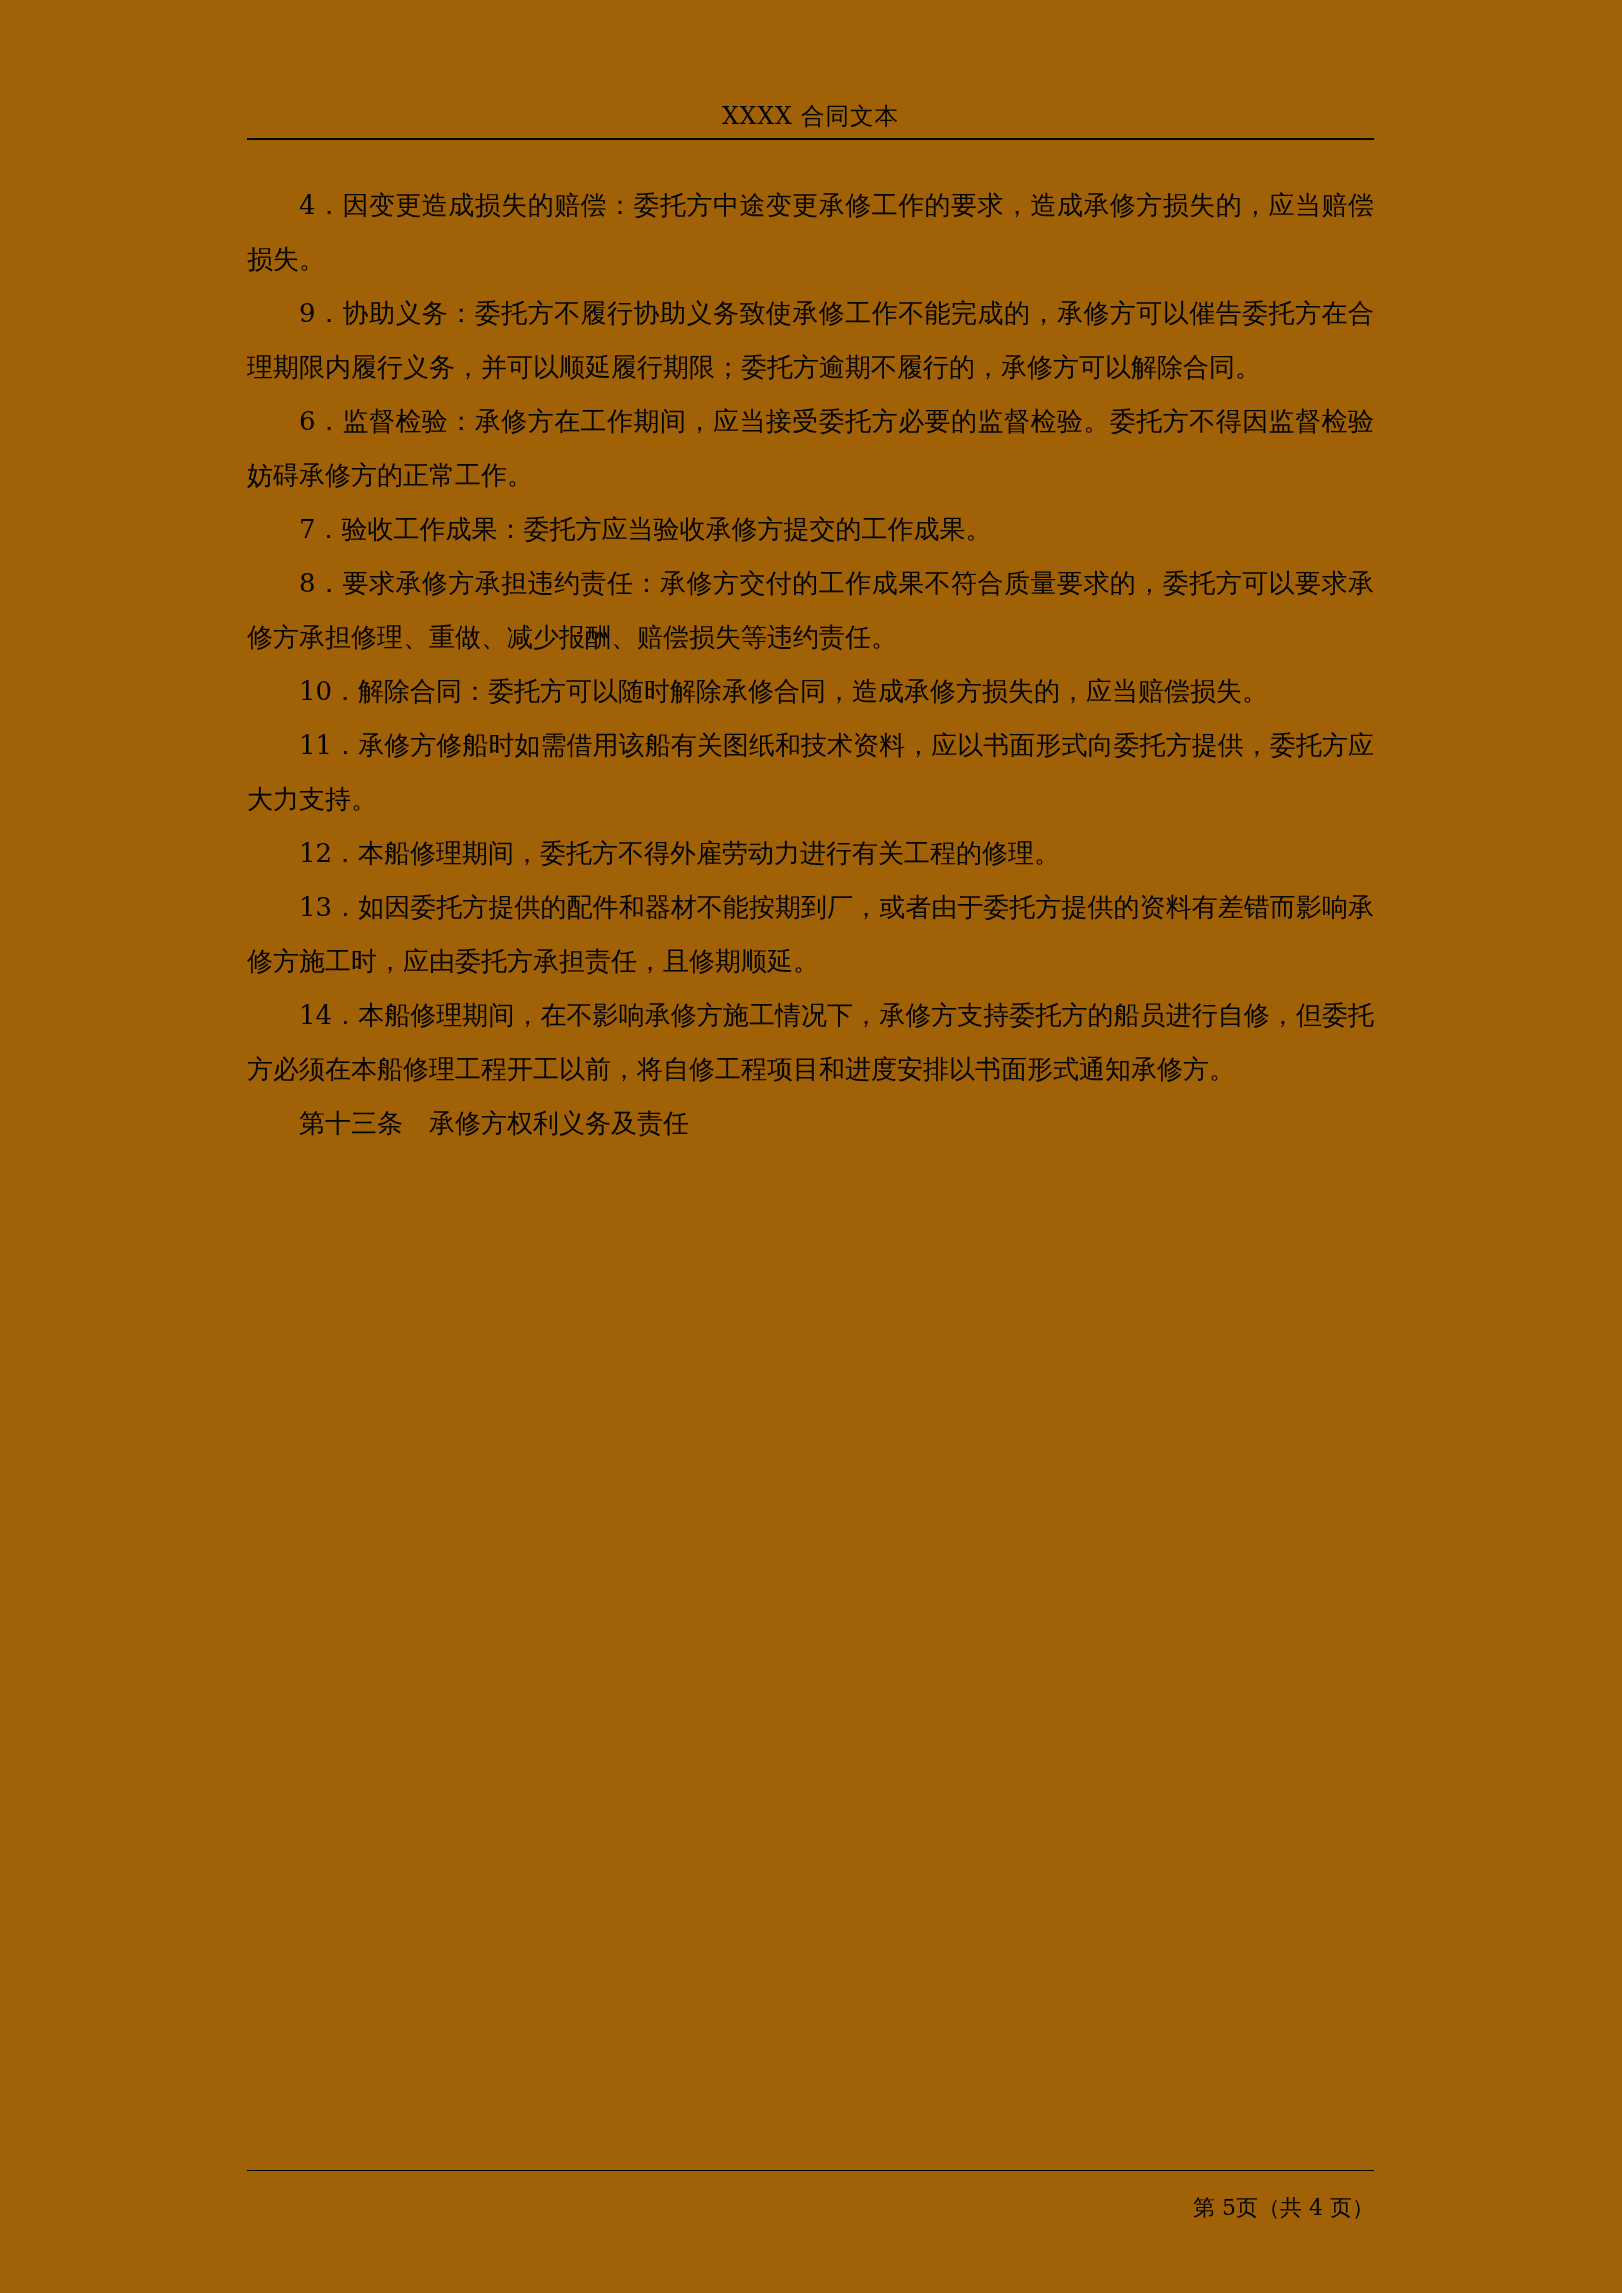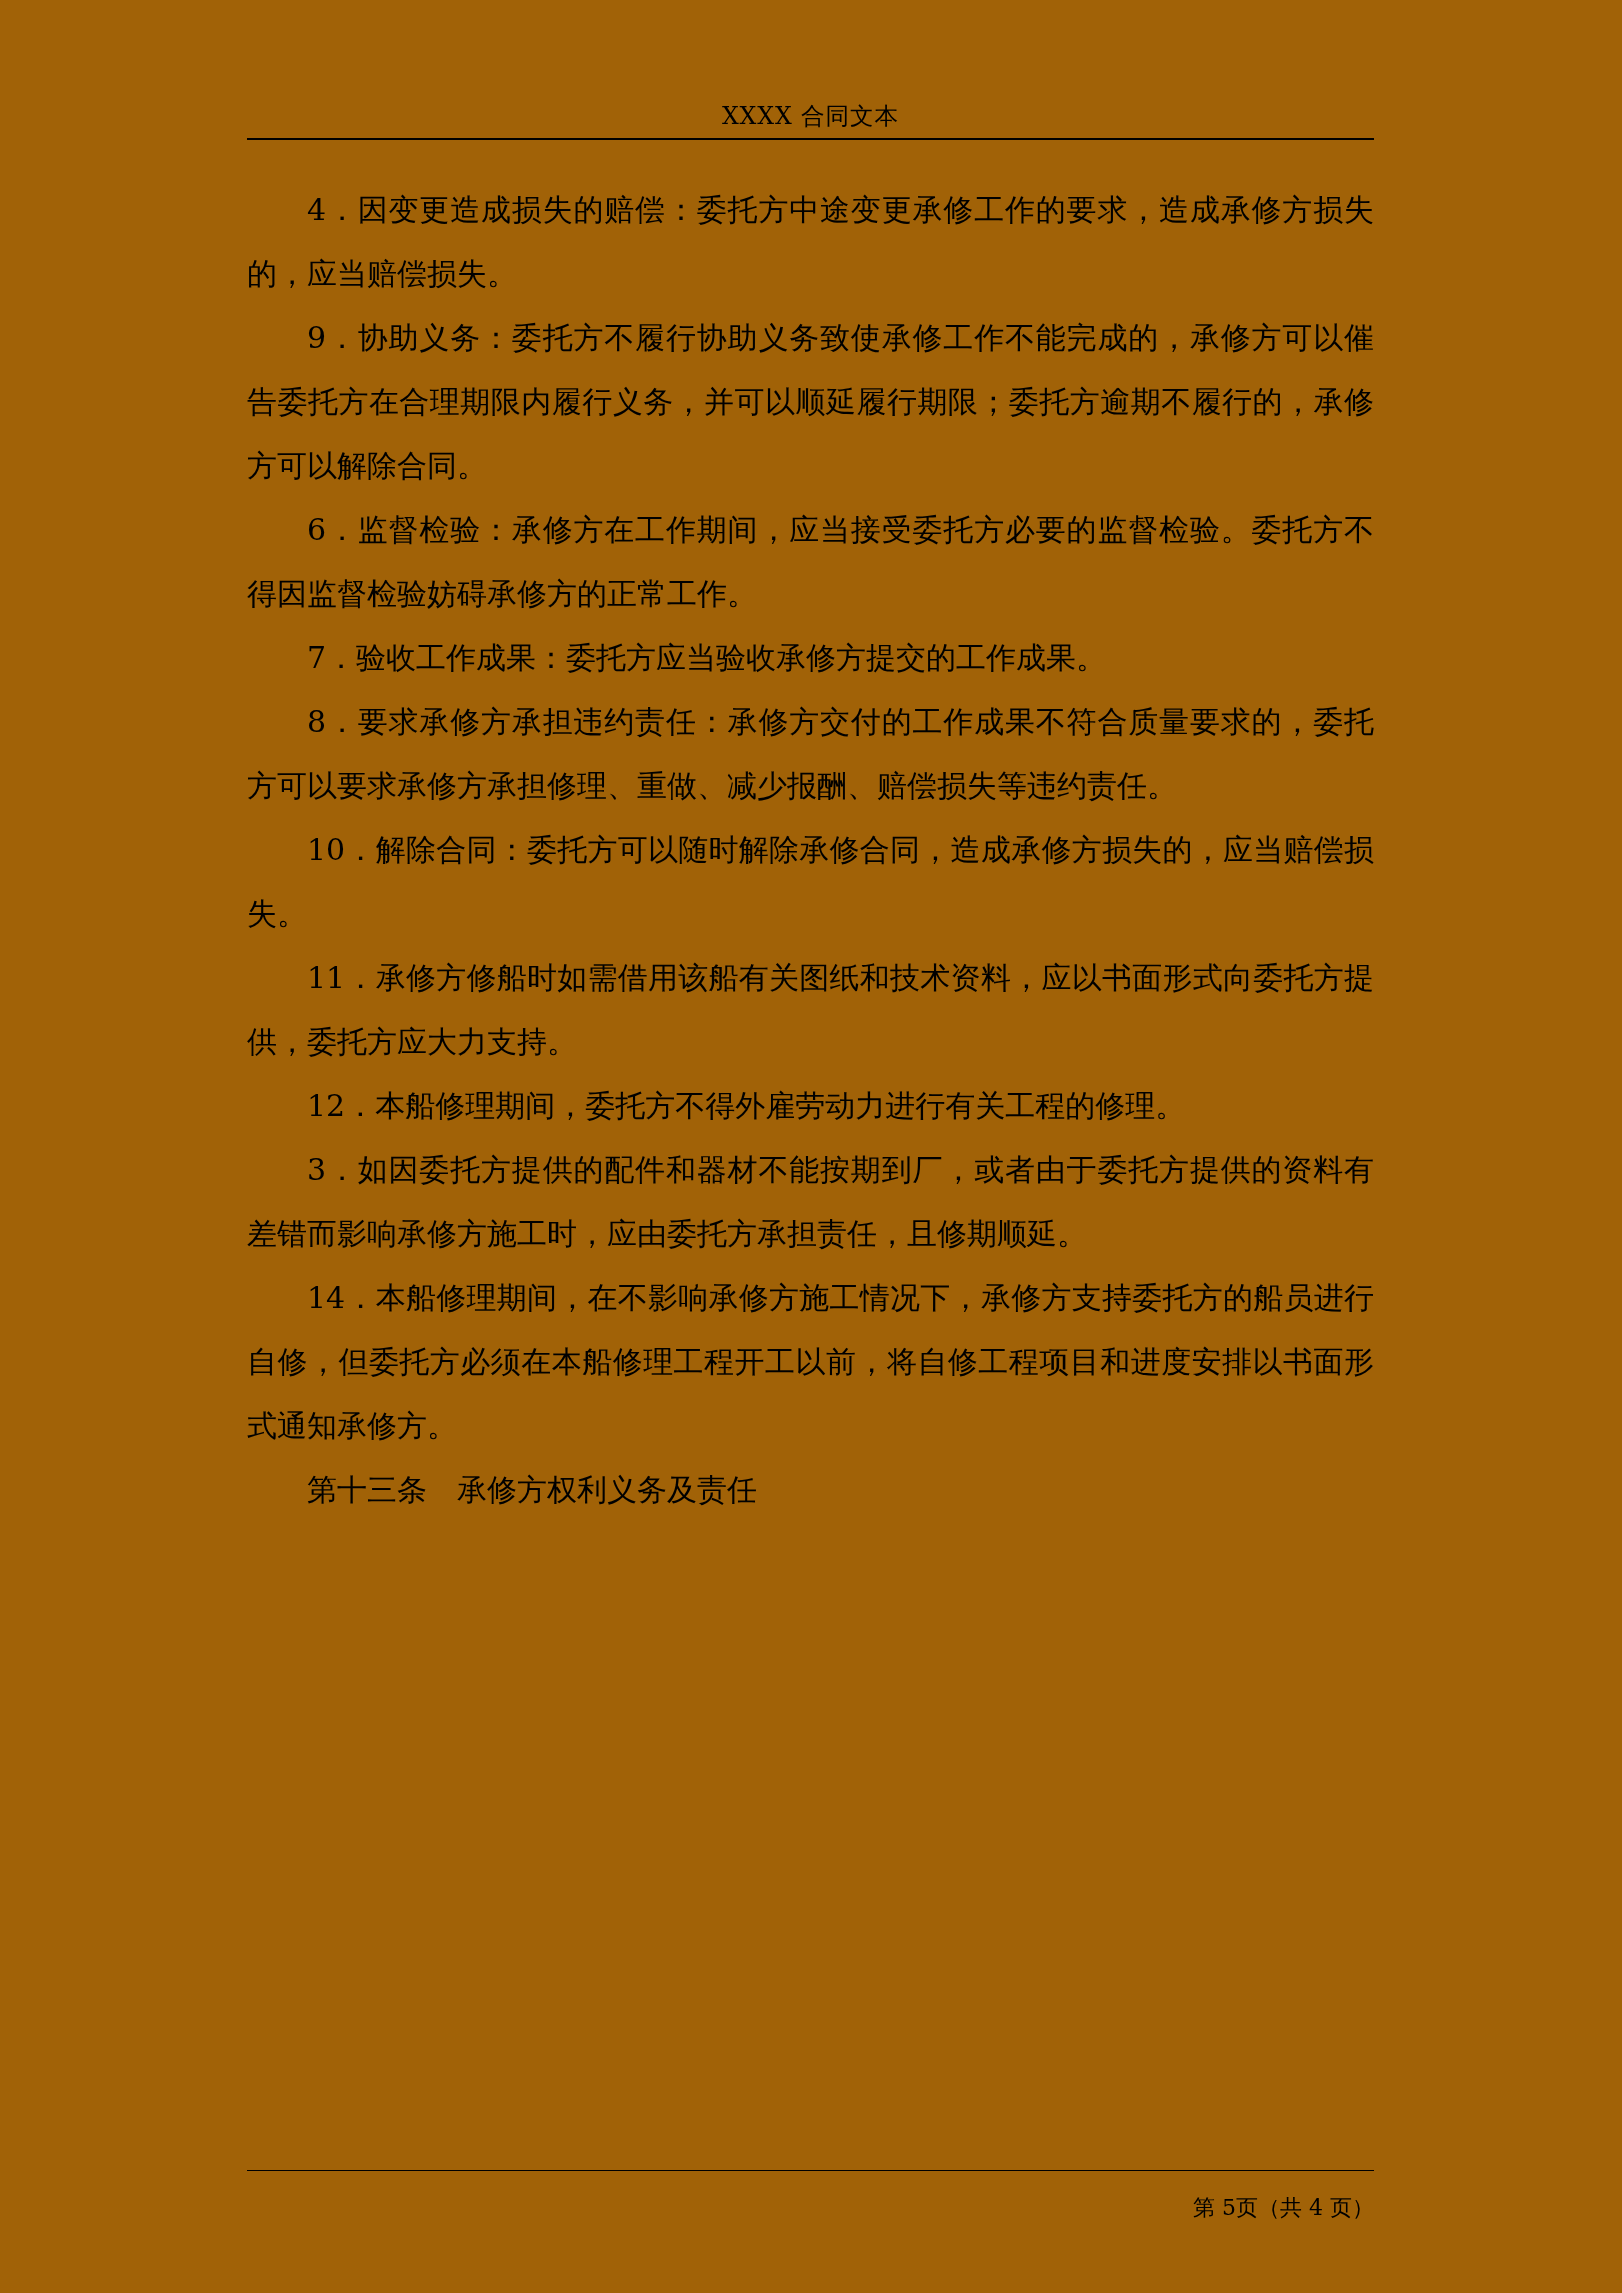--- a/index.html
+++ b/index.html
@@ -47,22 +47,22 @@
     width: 1127px;
     height: 0;
     border-top: 2.7px solid #000;
   }
   .body-text {
     position: absolute;
     top: 178px;
     left: 0;
     width: 1127px;
     font-family: "DejaVu Serif", serif;
-    font-size: 30px;
-    line-height: 64px;
+    font-size: 26px;
+    line-height: 54px;
     color: #000;
     text-align: justify;
     text-justify: inter-ideograph;
   }
   .para {
     margin: 0;
     text-indent: 2em;
     text-align: justify;
     text-justify: inter-ideograph;
   }
@@ -98,21 +98,21 @@
 
     <div class="body-text">
       <p class="para">4．因变更造成损失的赔偿：委托方中途变更承修工作的要求，造成承修方损失的，应当赔偿损失。</p>
       <p class="para">9．协助义务：委托方不履行协助义务致使承修工作不能完成的，承修方可以催告委托方在合理期限内履行义务，并可以顺延履行期限；委托方逾期不履行的，承修方可以解除合同。</p>
       <p class="para">6．监督检验：承修方在工作期间，应当接受委托方必要的监督检验。委托方不得因监督检验妨碍承修方的正常工作。</p>
       <p class="para">7．验收工作成果：委托方应当验收承修方提交的工作成果。</p>
       <p class="para">8．要求承修方承担违约责任：承修方交付的工作成果不符合质量要求的，委托方可以要求承修方承担修理、重做、减少报酬、赔偿损失等违约责任。</p>
       <p class="para">10．解除合同：委托方可以随时解除承修合同，造成承修方损失的，应当赔偿损失。</p>
       <p class="para">11．承修方修船时如需借用该船有关图纸和技术资料，应以书面形式向委托方提供，委托方应大力支持。</p>
       <p class="para">12．本船修理期间，委托方不得外雇劳动力进行有关工程的修理。</p>
-      <p class="para">3．如因委托方提供的配件和器材不能按期到厂，或者由于委托方提供的资料有差错而影响承修方施工时，应由委托方承担责任，且修期顺延。</p>
+      <p class="para">13．如因委托方提供的配件和器材不能按期到厂，或者由于委托方提供的资料有差错而影响承修方施工时，应由委托方承担责任，且修期顺延。</p>
       <p class="para">14．本船修理期间，在不影响承修方施工情况下，承修方支持委托方的船员进行自修，但委托方必须在本船修理工程开工以前，将自修工程项目和进度安排以书面形式通知承修方。</p>
       <p class="para">第十三条　承修方权利义务及责任</p>
     </div>
 
     <div class="footer-rule"></div>
     <div class="footer">
       <span>第 5页（共 4 页）</span>
     </div>
 
   </div>

